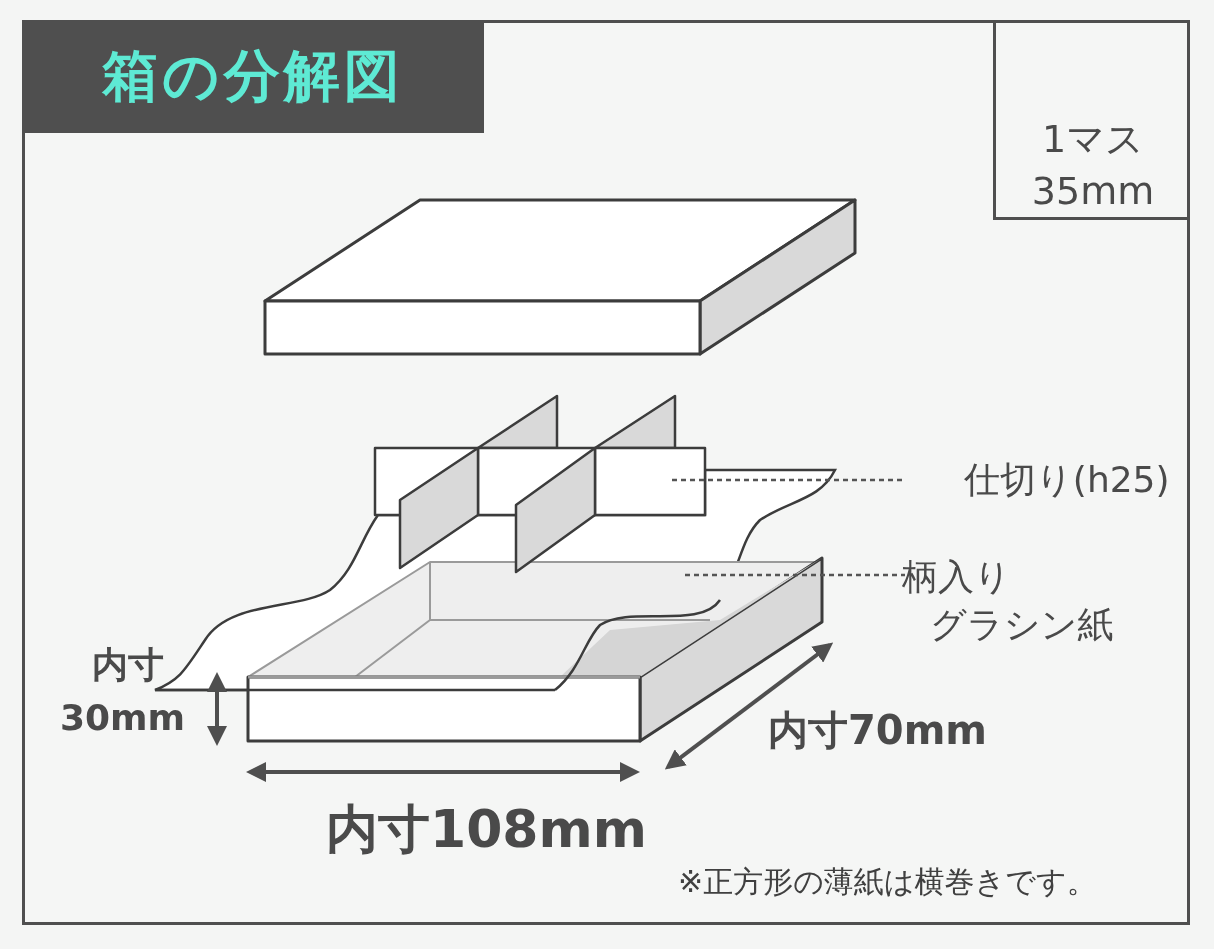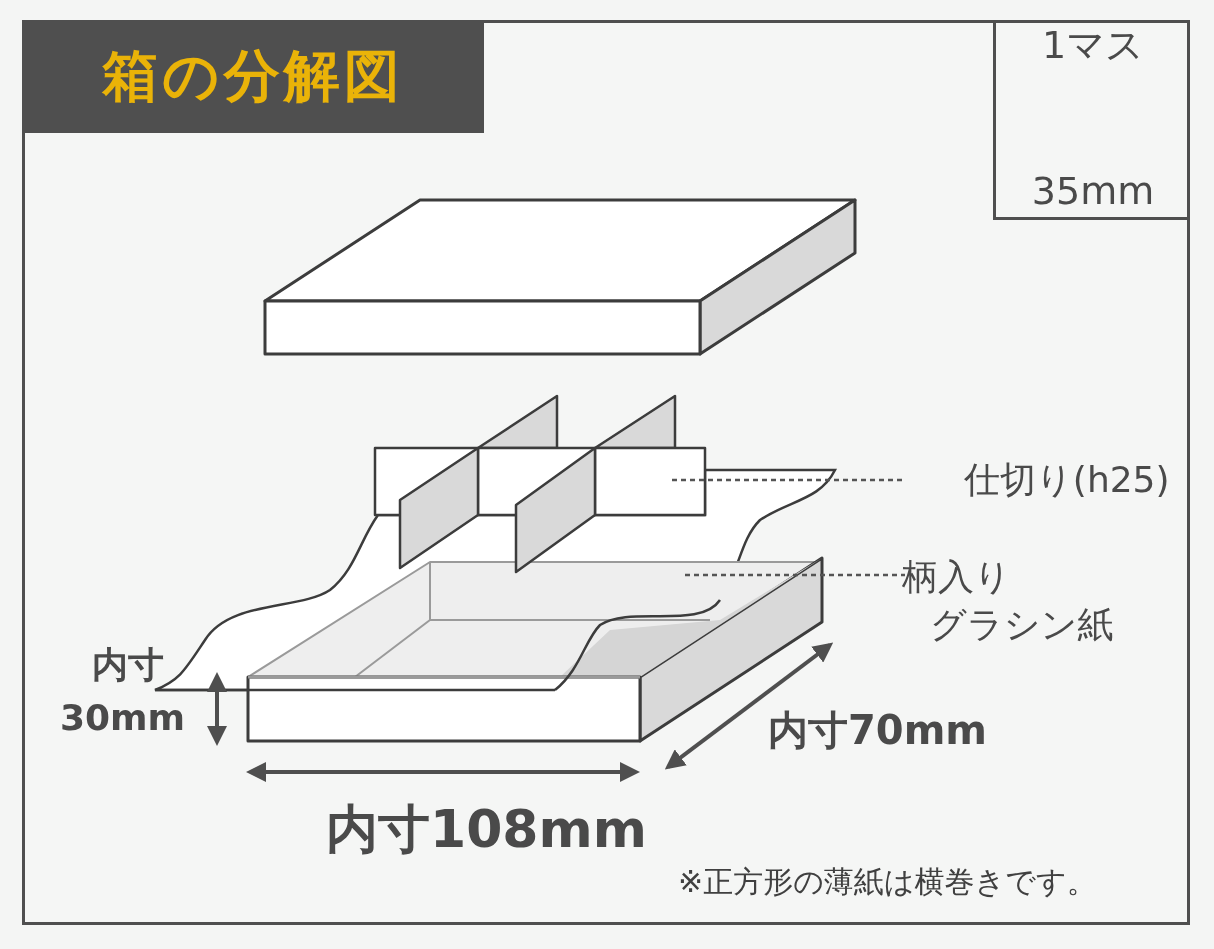--- a/index.html
+++ b/index.html
@@ -17,29 +17,29 @@
       box-sizing: border-box;
       background: #f5f6f5;
     }
     .title-box {
       position: absolute; left: 22px; top: 20px;
       width: 462px; height: 113px;
       background: #4f4f4f;
       display: flex; align-items: center; justify-content: center;
     }
     .title-text {
-      color: #eab308; font-size: 56px; font-weight: bold;
+      color: #5eead4; font-size: 56px; font-weight: bold;
       letter-spacing: 4px;
     }
     .scale-box {
       position: absolute; left: 993px; top: 20px;
       width: 197px; height: 200px;
       border-left: 3px solid #4f4f4f; border-bottom: 3px solid #4f4f4f;
       box-sizing: border-box;
-      display: flex; flex-direction: column; align-items: center; justify-content: space-between;
+      display: flex; flex-direction: column; align-items: center; justify-content: flex-end;
       font-size: 38px; color: #4a4a4a; line-height: 1.35;
     }
     .label {
       position: absolute; color: #4a4a4a; font-size: 36px; white-space: nowrap;
       line-height: 1.2;
     }
     .label.bold { font-weight: bold; }
     .note {
       position: absolute; left: 678px; top: 862px;
       font-size: 30px; color: #404040; white-space: nowrap;

